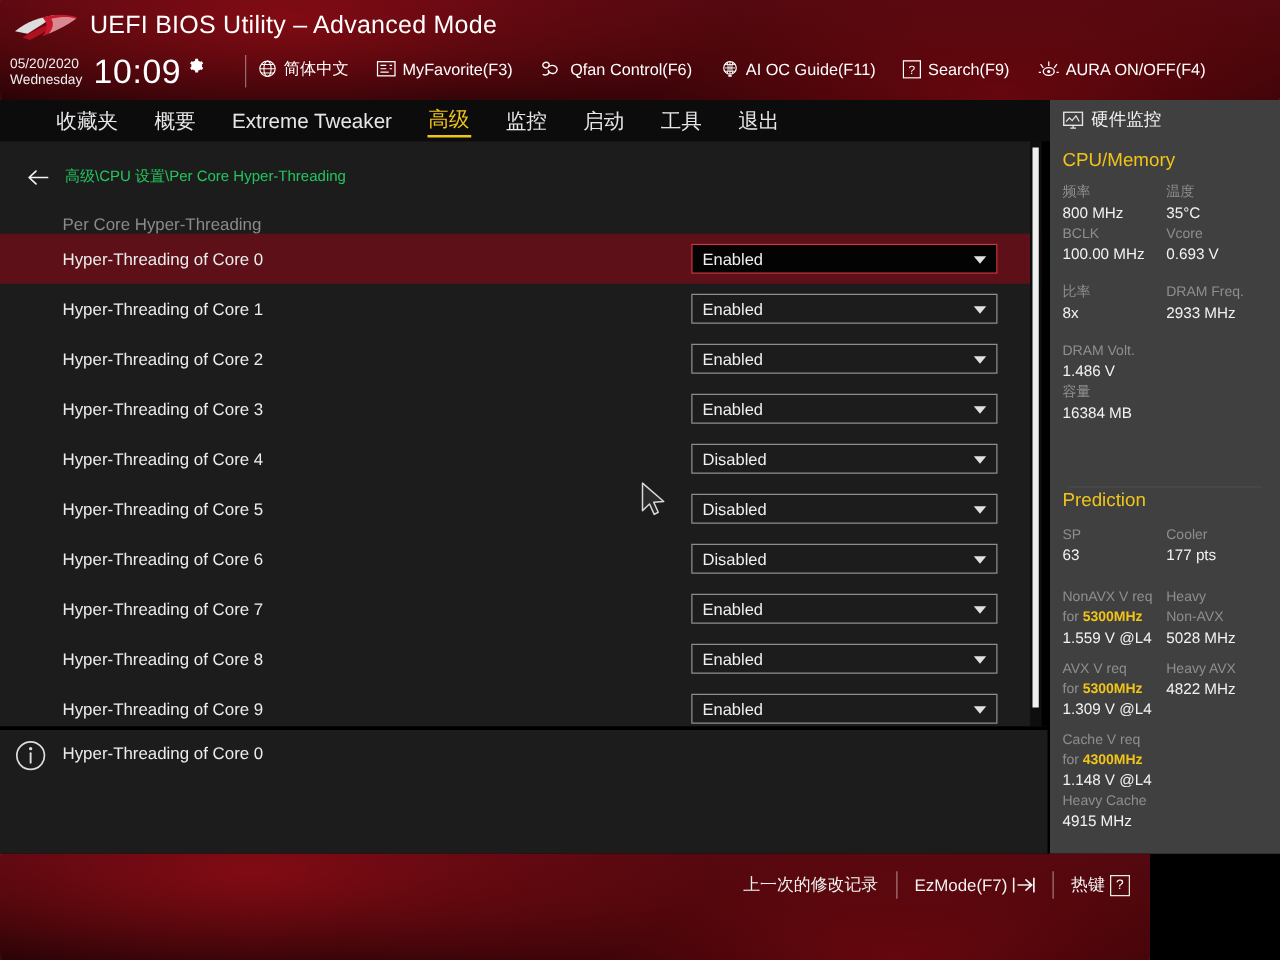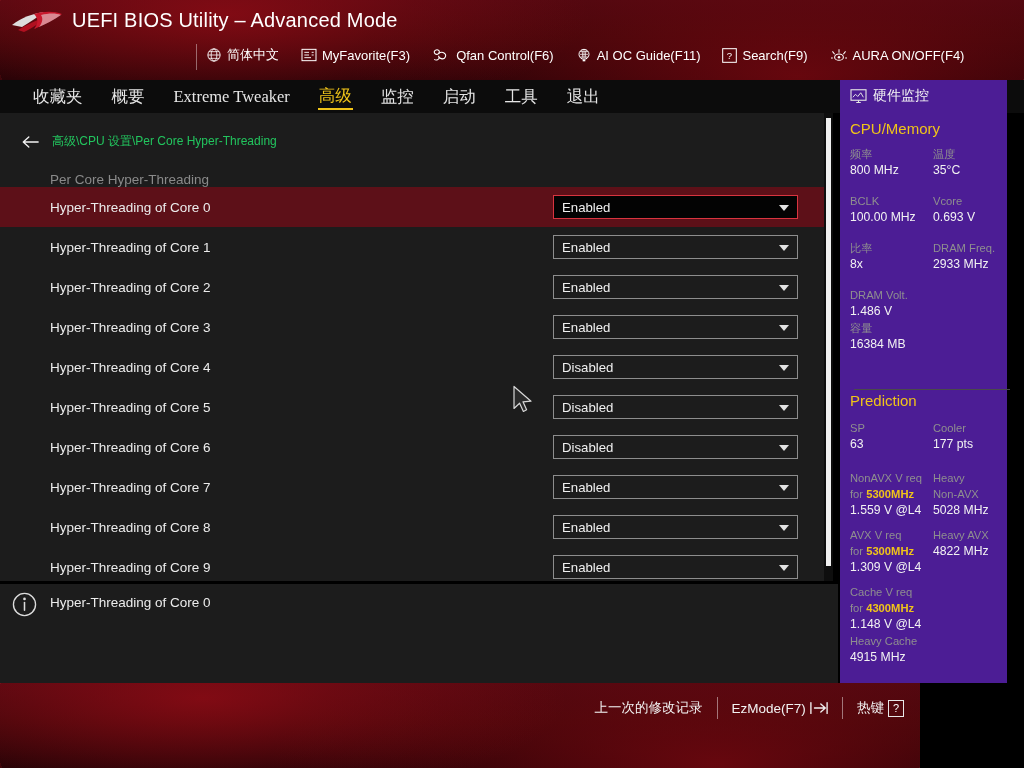--- a/index.html
+++ b/index.html
@@ -34,21 +34,21 @@
   .dt-time{ font-size:27px; line-height:27px; color:#fff; font-weight:300; letter-spacing:.5px; }
   .gear{ width:13px; height:13px; margin-left:-4px; margin-top:-10px; }
   .hdr-sep{ position:absolute; left:196px; top:44px; width:1px; height:26px; background:rgba(255,255,255,.4); }
 
   .hdr-items{ position:absolute; left:206px; top:46px; display:flex; align-items:center; gap:22px; white-space:nowrap; }
   .hdr-item{ display:flex; align-items:center; gap:5px; font-size:13px; color:#fff; cursor:pointer; }
   .hdr-item svg{ display:block; }
 
   
   #navbar{ position:absolute; left:0; top:80px; width:1024px; height:33px; background:#0c0c0c; }
-  .tabs{ position:absolute; left:32px; top:0; height:33px; display:flex; align-items:center; gap:27px;font-family:Liberation Serif, serif; }
+  .tabs{ position:absolute; left:44px; top:0; height:33px; display:flex; align-items:center; gap:27px; }
   .tab{ font-size:16.5px; color:#e6e6e6; cursor:pointer; padding:2px 1px; line-height:20px; }
   .tab.active{ color:#f0c419; border-bottom:2px solid #f0c419; }
 
   
   #content{ position:absolute; left:0; top:113px; width:838px; height:468px; background:#1c1c1c; overflow:hidden; }
   .crumb{ position:absolute; left:22px; top:20px; display:flex; align-items:center; gap:13px; }
   .crumb-arrow{ width:17px; height:14px; }
   .crumb-text{ font-size:12px; color:#22c55e; }
   .section-title{ position:absolute; left:50px; top:59px; font-size:13.5px; color:#8a8a8a; }
 
@@ -70,21 +70,21 @@
   .sb-track{ position:absolute; left:824px; top:113px; width:9px; height:468px; background:#0e0e0e; }
   .sb-thumb{ position:absolute; left:826px; top:118px; width:5px; height:448px; background:#f0f0f0; }
   .panel-gap{ position:absolute; left:833px; top:113px; width:7px; height:468px; background:#000; }
 
   
   #infobar{ position:absolute; left:0; top:584px; width:838px; height:99px; background:#1c1c1c; }
   .info-icon{ position:absolute; left:12px; top:592px; width:25px; height:25px; }
   .info-text{ position:absolute; left:50px; top:595px; font-size:13.5px; color:#ececec; }
 
   
-  #hwmon{ position:absolute; left:840px; top:80px; width:167px; height:603px; background:#4c1d95;padding-left:39px; }
+  #hwmon{ position:absolute; left:840px; top:80px; width:184px; height:603px; background:#404040;padding-left:39px; }
   .hw-head{ position:absolute; left:10px; top:7px; display:flex; align-items:center; gap:6px; }
   .hw-head-title{ font-size:14px; color:#f4f4f4; }
   .hw-section{ position:absolute; left:10px; font-size:15px; color:#f0c419; }
   .hw-grid{ position:absolute; left:10px; width:166px; }
   .hw-pair{ display:flex; }
   .hw-col{ width:84px; }
   .hw-k{ font-size:11.2px; color:#8f8f8f; line-height:16px; }
   .hw-v{ font-size:12.2px; color:#f2f2f2; line-height:17px; }
   .hw-k em{ font-style:normal; color:#f0c419; font-weight:bold; }
   .hw-rule{ position:absolute; left:14px; width:156px; height:1px; background:#4a4a4a; }
@@ -108,20 +108,30 @@
 
     <svg class="rog-logo" viewBox="0 0 56 32">
       <path d="M4 17 C14 9, 24 6, 36 4 C30 9, 22 14, 14 19 Z" fill="#ddd"></path>
       <path d="M10 22 C18 17, 28 12, 40 8 C34 14, 24 20, 16 24 Z" fill="#b01020"></path>
       <path d="M26 6 C36 3, 46 3, 54 6 C46 12, 36 17, 26 21 C31 15, 30 10, 26 6 Z" fill="#c8182c"></path>
       <path d="M33 7 C41 5, 48 5, 53 7 C46 12, 38 16, 31 19 C35 14, 35 10, 33 7 Z" fill="#e8e8e8" opacity=".55"></path>
     </svg>
 
     <div class="title">UEFI BIOS Utility – Advanced Mode</div>
 
+    <div class="datetime">
+      <div>
+        <div class="dt-date">05/20/2020</div>
+        <div class="dt-date">Wednesday</div>
+      </div>
+      <div class="dt-time">10:09</div>
+      <svg class="gear" viewBox="0 0 24 24">
+        <path fill="#fff" d="M12 8a4 4 0 100 8 4 4 0 000-8zm9.4 4c0-.6-.1-1.2-.2-1.7l2-1.5-2-3.4-2.3 1a7.6 7.6 0 00-3-1.7L15.5 2h-4l-.4 2.7a7.6 7.6 0 00-3 1.7l-2.3-1-2 3.4 2 1.5a7 7 0 000 3.4l-2 1.5 2 3.4 2.3-1c.9.8 1.9 1.4 3 1.7l.4 2.7h4l.4-2.7c1.1-.3 2.1-.9 3-1.7l2.3 1 2-3.4-2-1.5c.1-.5.2-1.1.2-1.7z"></path>
+      </svg>
+    </div>
 
     <div class="hdr-sep"></div>
 
     <div class="hdr-items">
 
       <div class="hdr-item">
         <svg width="16" height="16" viewBox="0 0 24 24">
           <circle cx="12" cy="12" r="9.2" fill="none" stroke="#fff" stroke-width="1.4"></circle>
           <ellipse cx="12" cy="12" rx="4.3" ry="9.2" fill="none" stroke="#fff" stroke-width="1.3"></ellipse>
           <path d="M2.9 12h18.2M4.4 7h15.2M4.4 17h15.2" stroke="#fff" stroke-width="1.2" fill="none"></path>
@@ -291,21 +301,21 @@
       <svg width="17" height="15" viewBox="0 0 22 20">
         <rect x="1" y="1" width="20" height="14" fill="none" stroke="#e4e4e4" stroke-width="1.5"></rect>
         <path d="M3.5 11l3.5-4 3 3 4-5 3.5 6" fill="none" stroke="#e4e4e4" stroke-width="1.3"></path>
         <path d="M8 18h6M11 15v3" stroke="#e4e4e4" stroke-width="1.4"></path>
       </svg>
       <span class="hw-head-title">硬件监控</span>
     </div>
 
     <div class="hw-section" style="top:40px;">CPU/Memory</div>
     <div class="hw-grid" id="cpu-grid" style="top:66px;">
-        <div class="hw-pair" style="margin-bottom: 14px;">
+        <div class="hw-pair" style="">
           <div class="hw-col">
             <div class="hw-k">频率</div>
             <div class="hw-v">800 MHz</div>
           </div>
           <div class="hw-col">
             <div class="hw-k">温度</div>
             <div class="hw-v">35°C</div>
           </div>
         </div>
         <div class="hw-pair" style="margin-bottom: 14px;">

